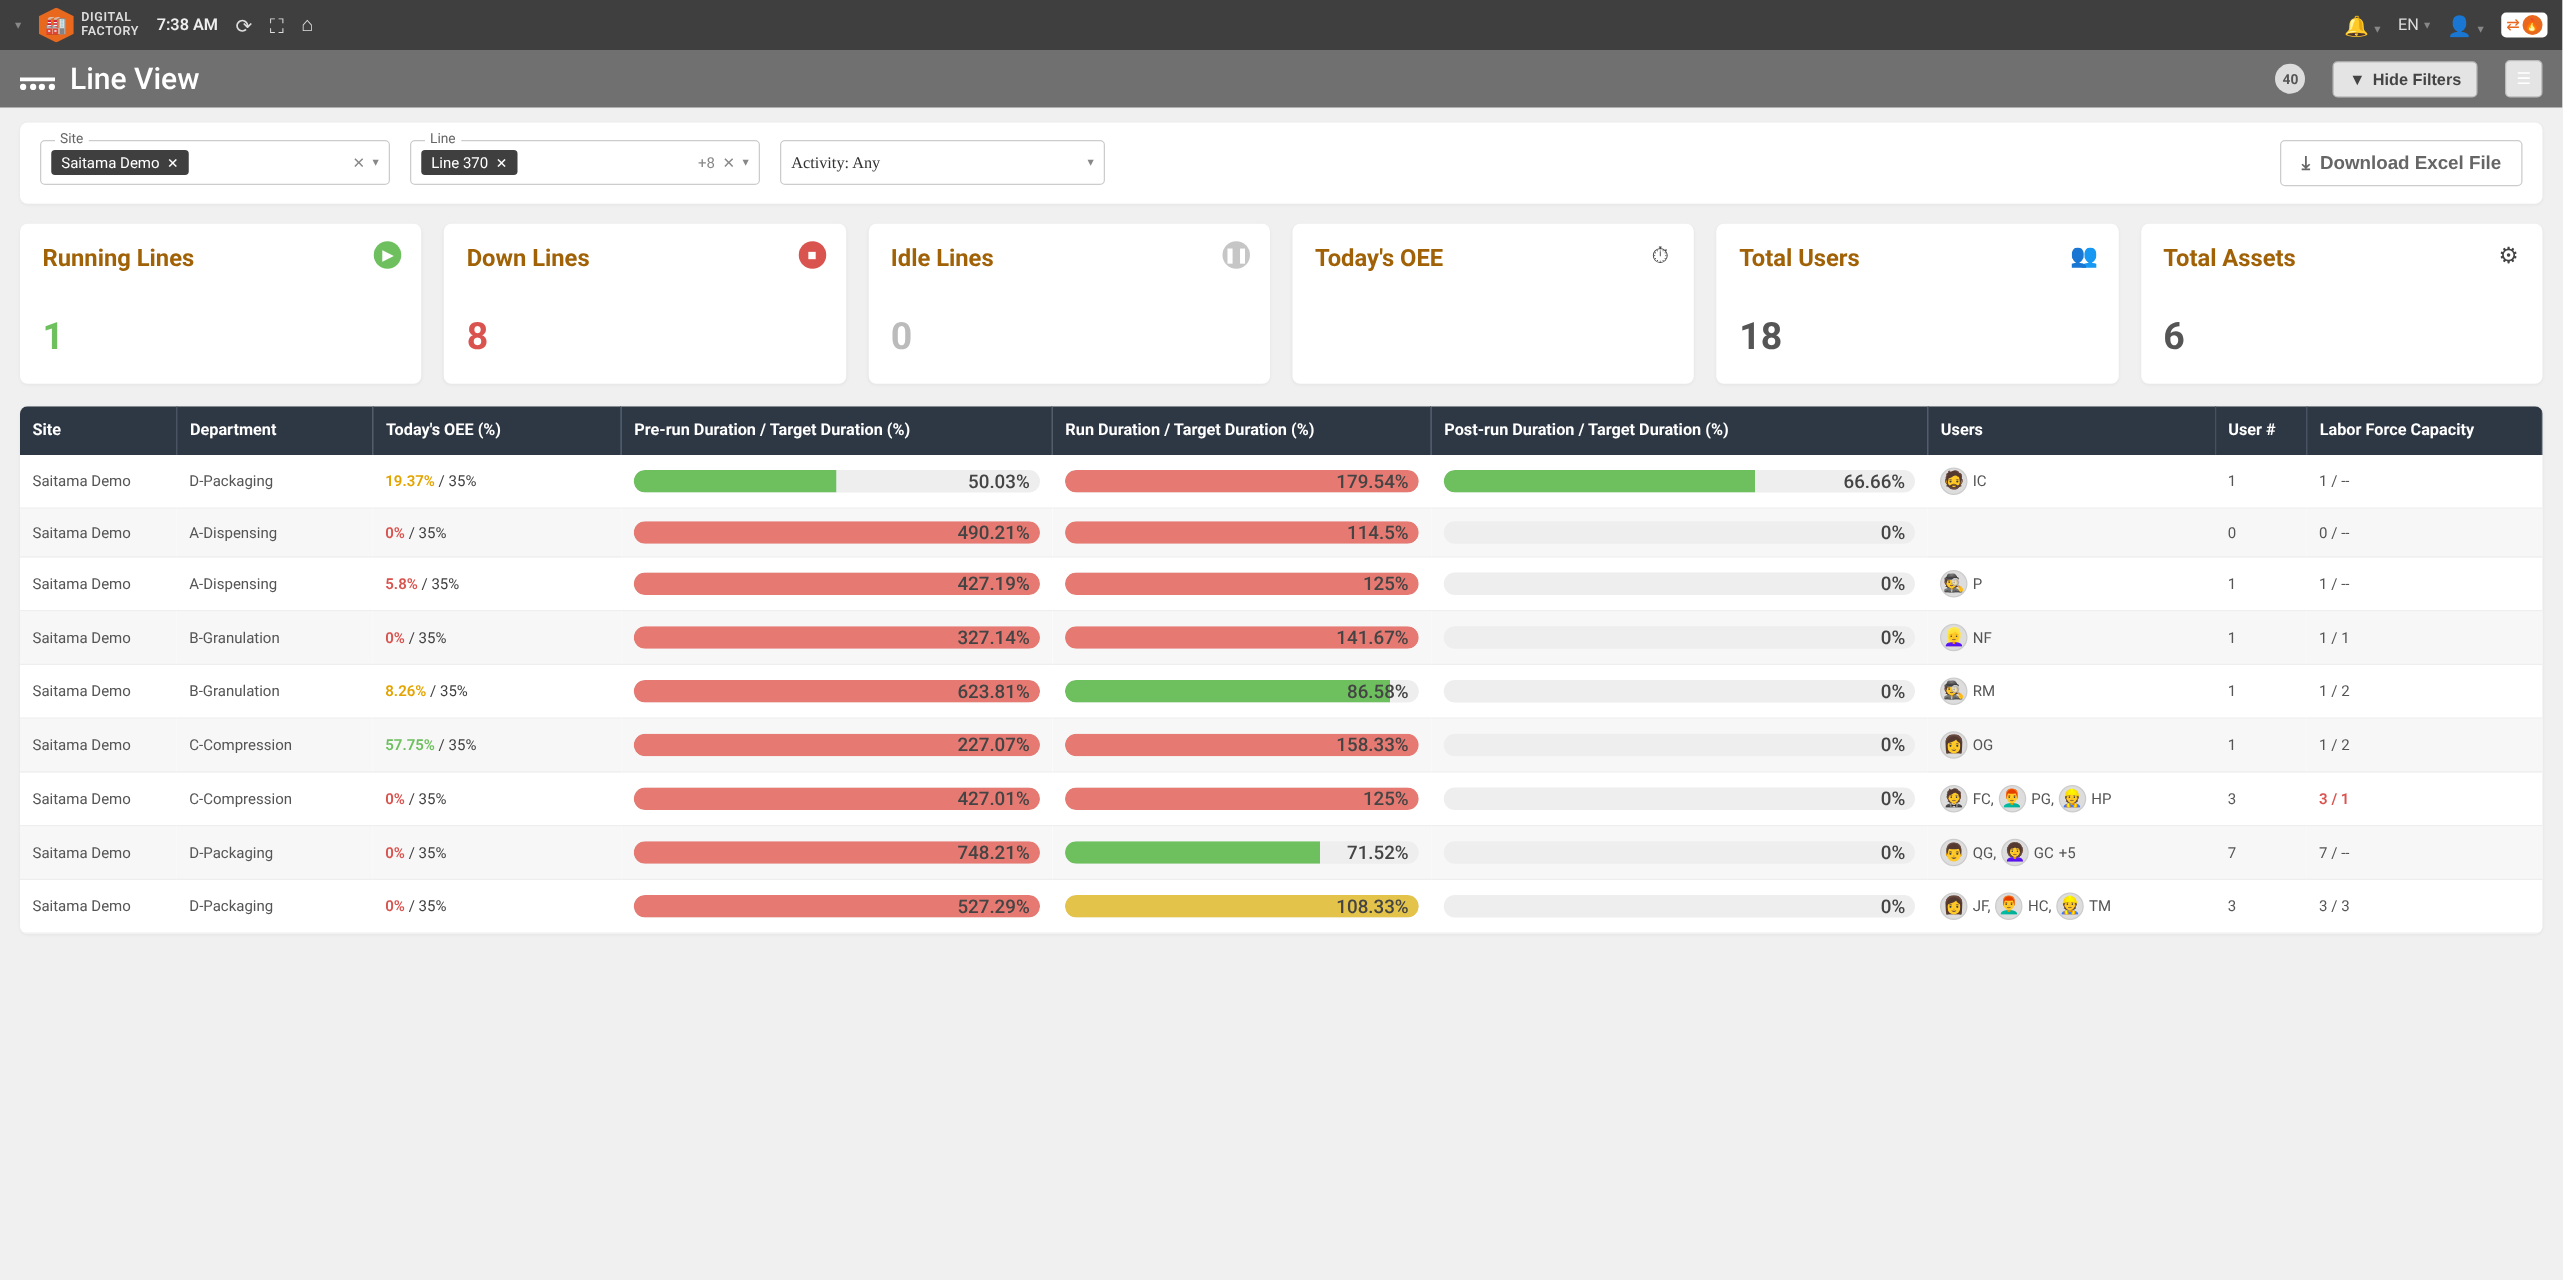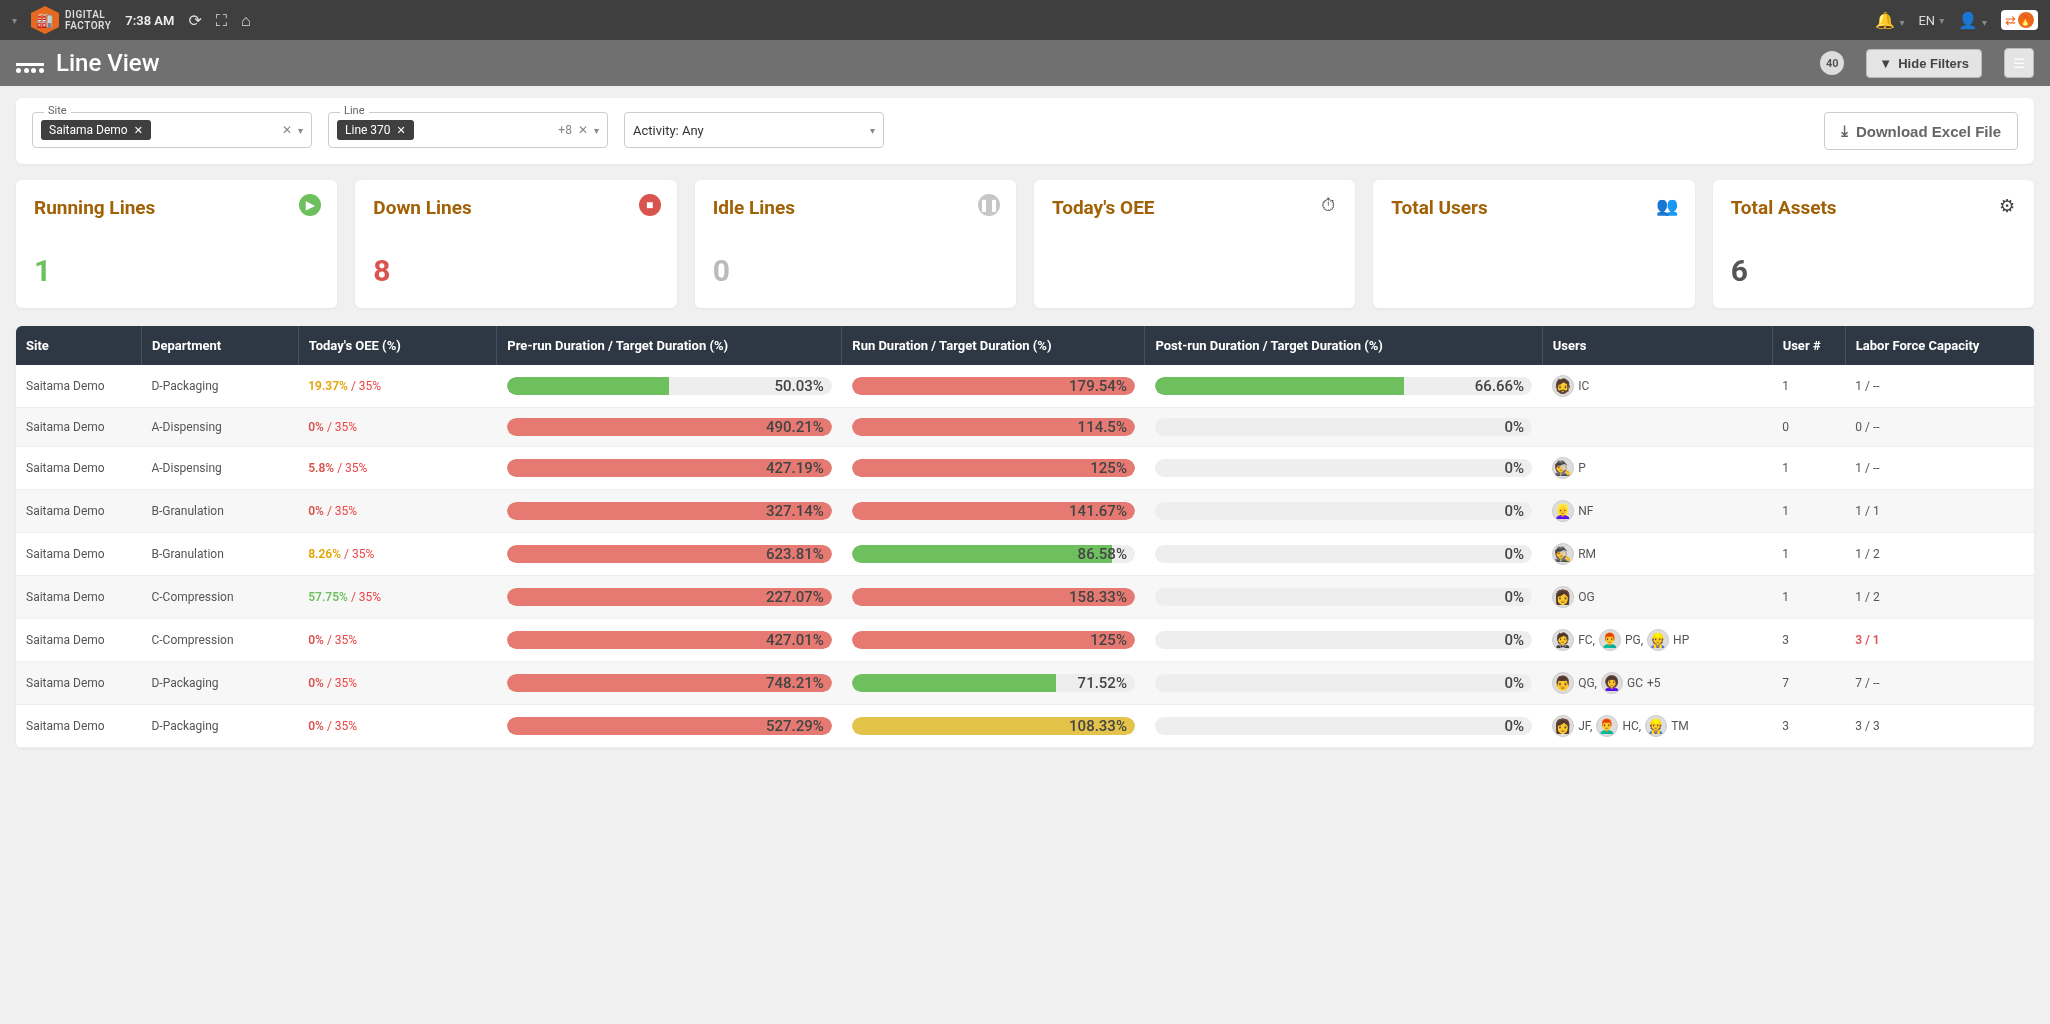--- a/index.html
+++ b/index.html
@@ -26,21 +26,21 @@
 .line-icon .rail { width: 28px; height: 3px; background: #fff; }
 .line-icon .wheels { width: 28px; display: flex; justify-content: space-between; }
 .line-icon .wheels span { width: 5px; height: 5px; background: #fff; border-radius: 50%; }
 
 .content { padding: 12px 16px; }
 .filter-card { background: #fff; border-radius: 6px; padding: 14px 16px; display: flex; gap: 16px; align-items: flex-start; box-shadow: 0 1px 3px rgba(0,0,0,0.05); }
 .filter-group { position: relative; }
 .filter-label { position: absolute; top: -8px; left: 12px; background: #fff; padding: 0 4px; font-size: 11px; color: #666; }
 .select-box { border: 1px solid #ccc; border-radius: 4px; min-height: 36px; display: flex; align-items: center; padding: 4px 8px; gap: 6px; min-width: 280px; }
 .select-box.wide { min-width: 280px; }
-.select-box.narrow { min-width: 260px; }
+.select-box.narrow { min-width: 260px; font-family: Liberation Serif, serif; }
 .chip { background: #3f3f3f; color: #fff; border-radius: 3px; padding: 3px 8px; font-size: 12px; display: inline-flex; align-items: center; gap: 6px; }
 .chip .x { cursor: pointer; font-size: 11px; }
 .select-extras { margin-left: auto; color: #888; display: flex; align-items: center; gap: 6px; font-size: 12px; }
 .filter-card .right-action { margin-left: auto; }
 .dl-btn { background: #fff; color: #666; border: 1px solid #ccc; border-radius: 4px; padding: 9px 16px; cursor: pointer; display: inline-flex; align-items: center; gap: 8px; font-weight: 600; font-size: 15px; }
 
 .stats-row { display: flex; gap: 18px; margin-top: 16px; }
 .stat-card { flex: 1; background: #fff; border-radius: 6px; padding: 16px 18px 20px; box-shadow: 0 1px 3px rgba(0,0,0,0.05); min-height: 110px; position: relative; }
 .stat-title { color: #a16207; font-size: 19px; font-weight: 700; }
 .stat-icon { position: absolute; top: 14px; right: 16px; width: 22px; height: 22px; display: inline-flex; align-items: center; justify-content: center; border-radius: 50%; font-size: 12px; }
@@ -54,21 +54,21 @@
 .ic-plain { color: #444; font-size: 18px; }
 
 .table-card { background: #fff; border-radius: 6px; margin-top: 18px; box-shadow: 0 1px 3px rgba(0,0,0,0.05); overflow-x: hidden; }
 table { width: 100%; border-collapse: collapse; table-layout: fixed; }
 thead th { background: #2e3844; color: #fff; text-align: left; padding: 12px 10px; font-size: 13px; font-weight: 700; border-right: 1px solid #455061; }
 tbody tr:nth-child(even) { background: #f7f7f7; }
 tbody td { padding: 10px 10px; font-size: 12px; color: #555; border-bottom: 1px solid #eee; vertical-align: middle; }
 .oee-val .g { color: #6ec05f; font-weight: 600; }
 .oee-val .y { color: #e4a400; font-weight: 600; }
 .oee-val .r { color: #d9534f; font-weight: 600; }
-.oee-val .rest { color: #ef4444; }
+.oee-val .rest { color: #404040; }
 .bar-cell { position: relative; }
 .bar-track { position: relative; background: #eee; border-radius: 10px; height: 18px; overflow: hidden; }
 .bar-fill { position: absolute; left: 0; top: 0; bottom: 0; border-radius: 10px 0 0 10px; }
 .bar-fill.full { border-radius: 10px; }
 .bar-green { background: #6ec05f; }
 .bar-red { background: #e67a72; }
 .bar-yellow { background: #e4c34a; }
 .bar-label { position: absolute; right: 8px; top: 0; bottom: 0; display: flex; align-items: center; font-size: 15px; color: #444; font-weight: 500; }
 .users-cell { display: flex; align-items: center; gap: 4px; flex-wrap: wrap; }
 .avatar { width: 22px; height: 22px; border-radius: 50%; background: #ddd; display: inline-flex; align-items: center; justify-content: center; font-size: 10px; border: 1px solid #ccc; overflow: hidden; }
@@ -190,20 +190,21 @@
         <div class="stat-icon ic-pause">❚❚</div>
         <div class="stat-value c-gray">0</div>
       </div>
       <div class="stat-card">
         <div class="stat-title">Today's OEE</div>
         <div class="stat-icon ic-plain">⏱</div>
       </div>
       <div class="stat-card">
         <div class="stat-title">Total Users</div>
         <div class="stat-icon ic-plain">👥</div>
+        <div class="stat-value ">18</div>
       </div>
       <div class="stat-card">
         <div class="stat-title">Total Assets</div>
         <div class="stat-icon ic-plain">⚙</div>
         <div class="stat-value ">6</div>
       </div>
     </div>
 
   <div class="table-card">
     <table>

